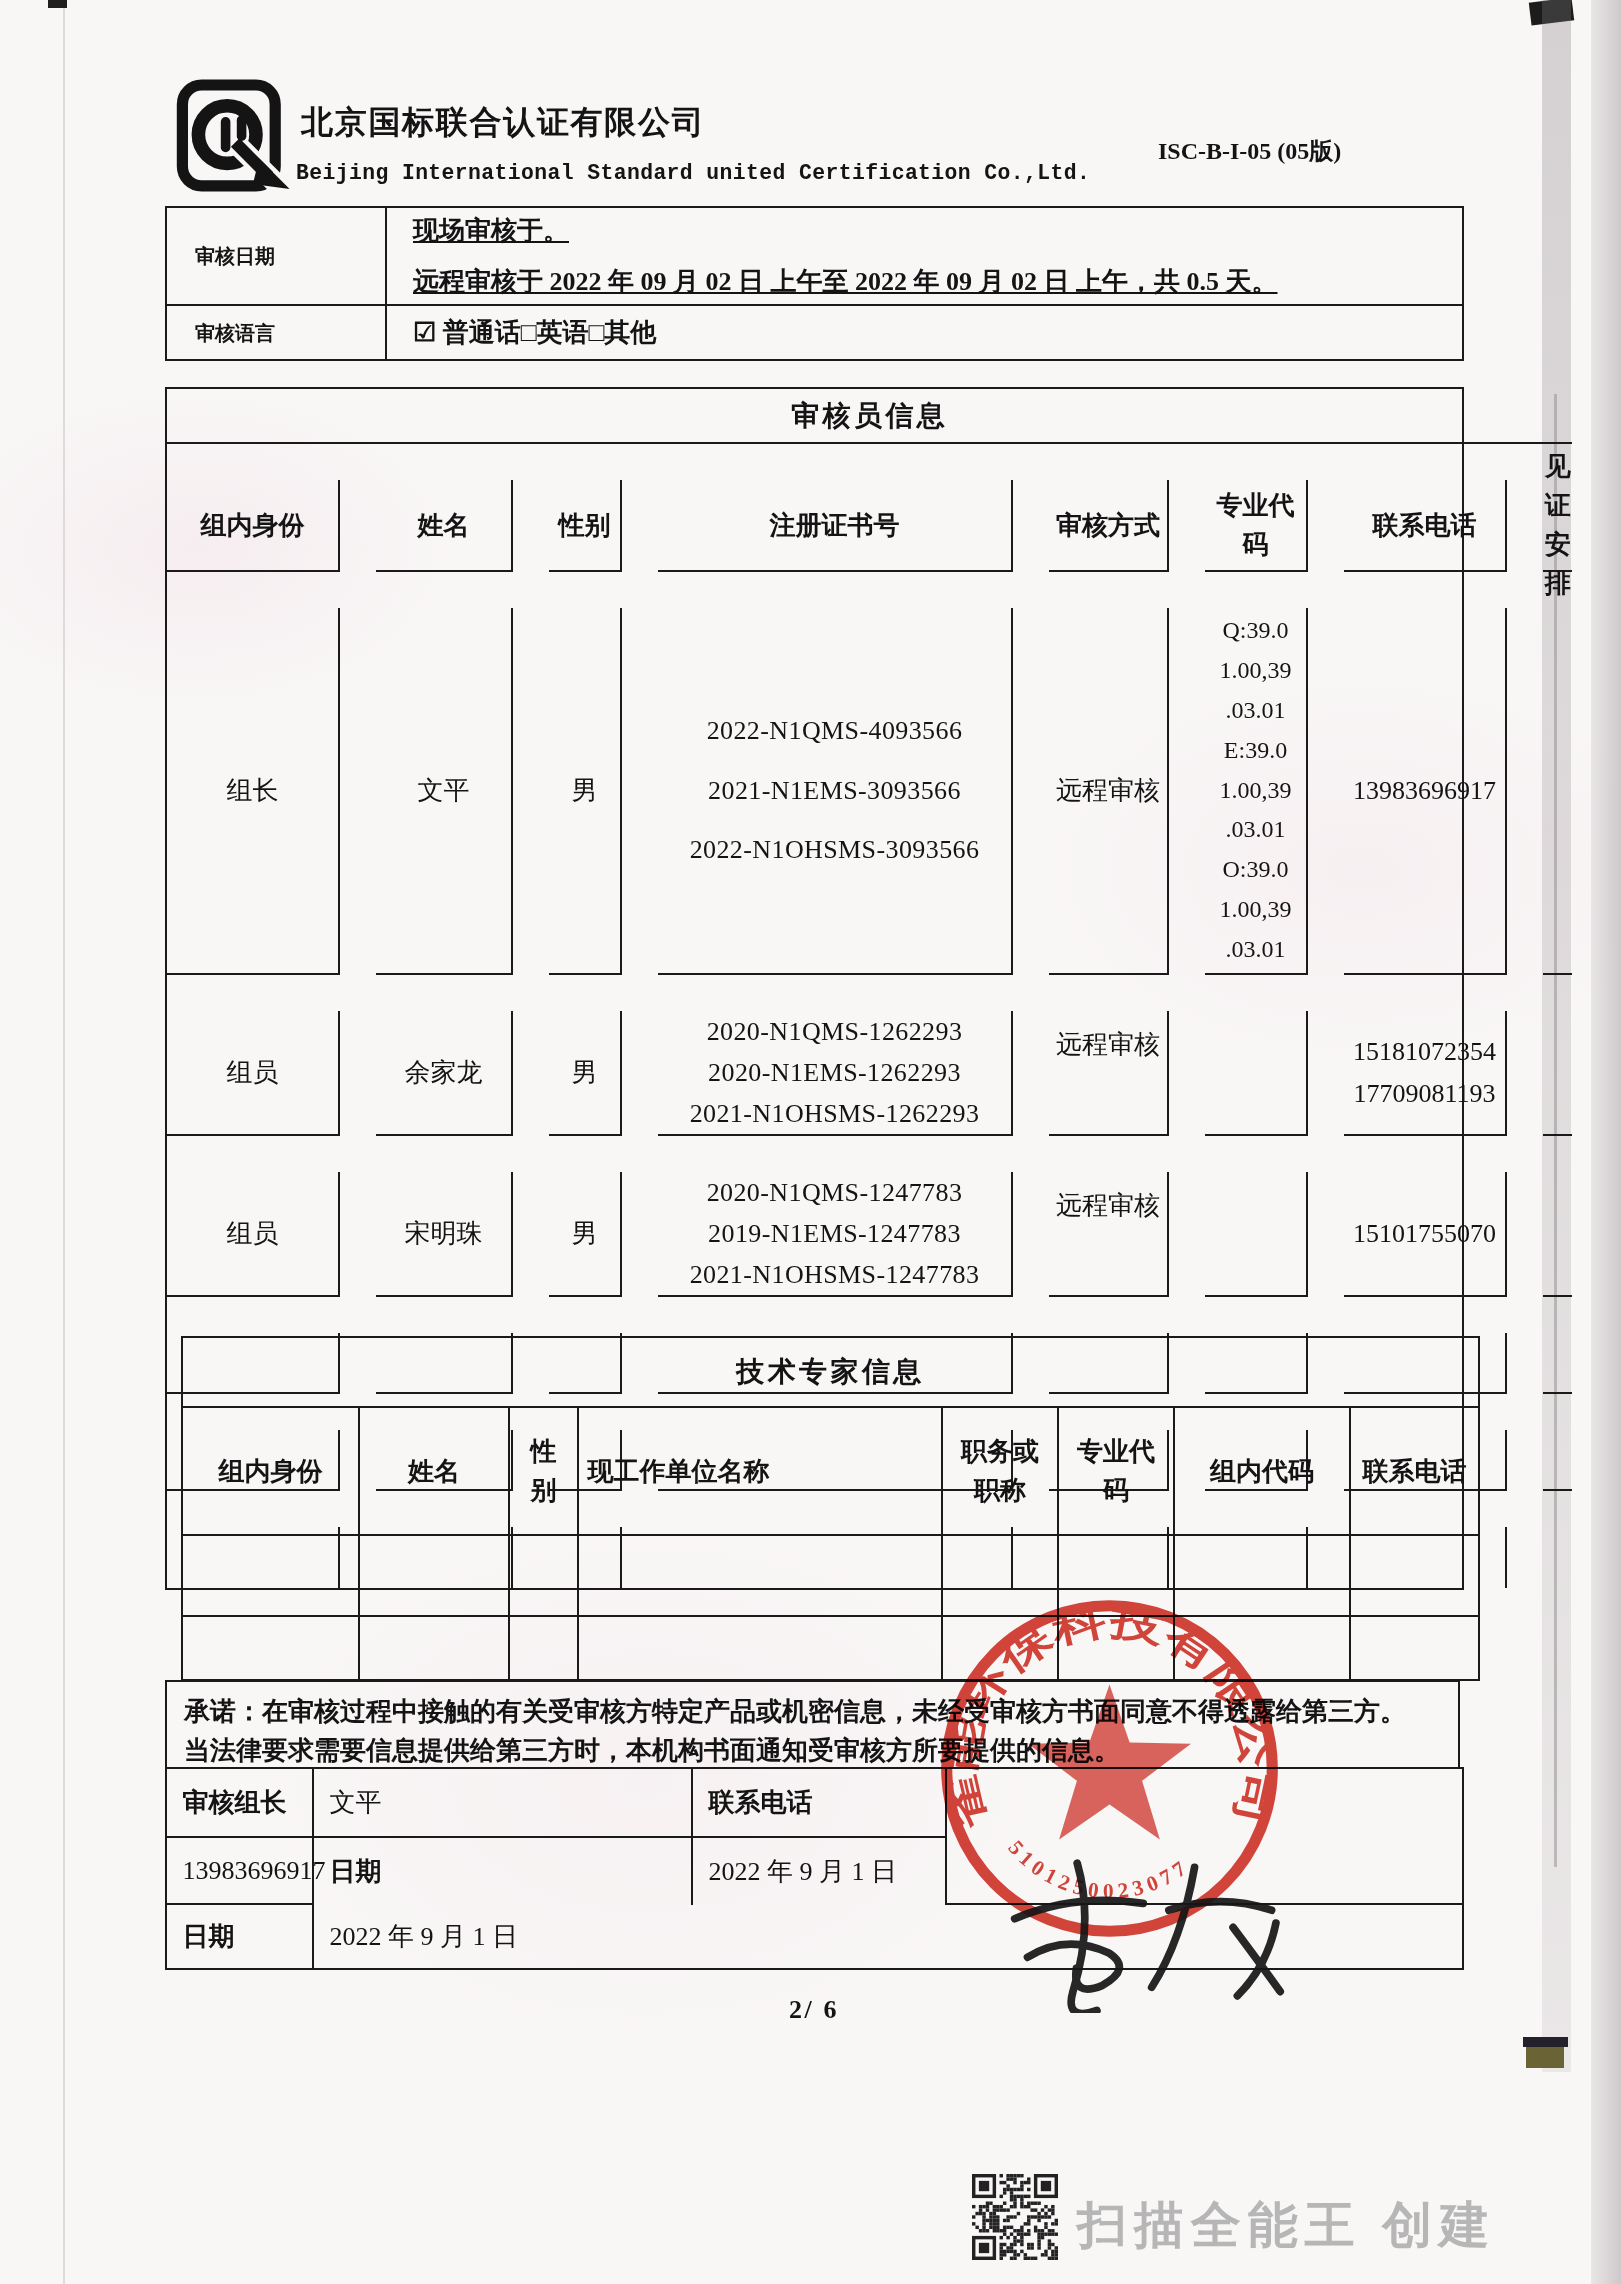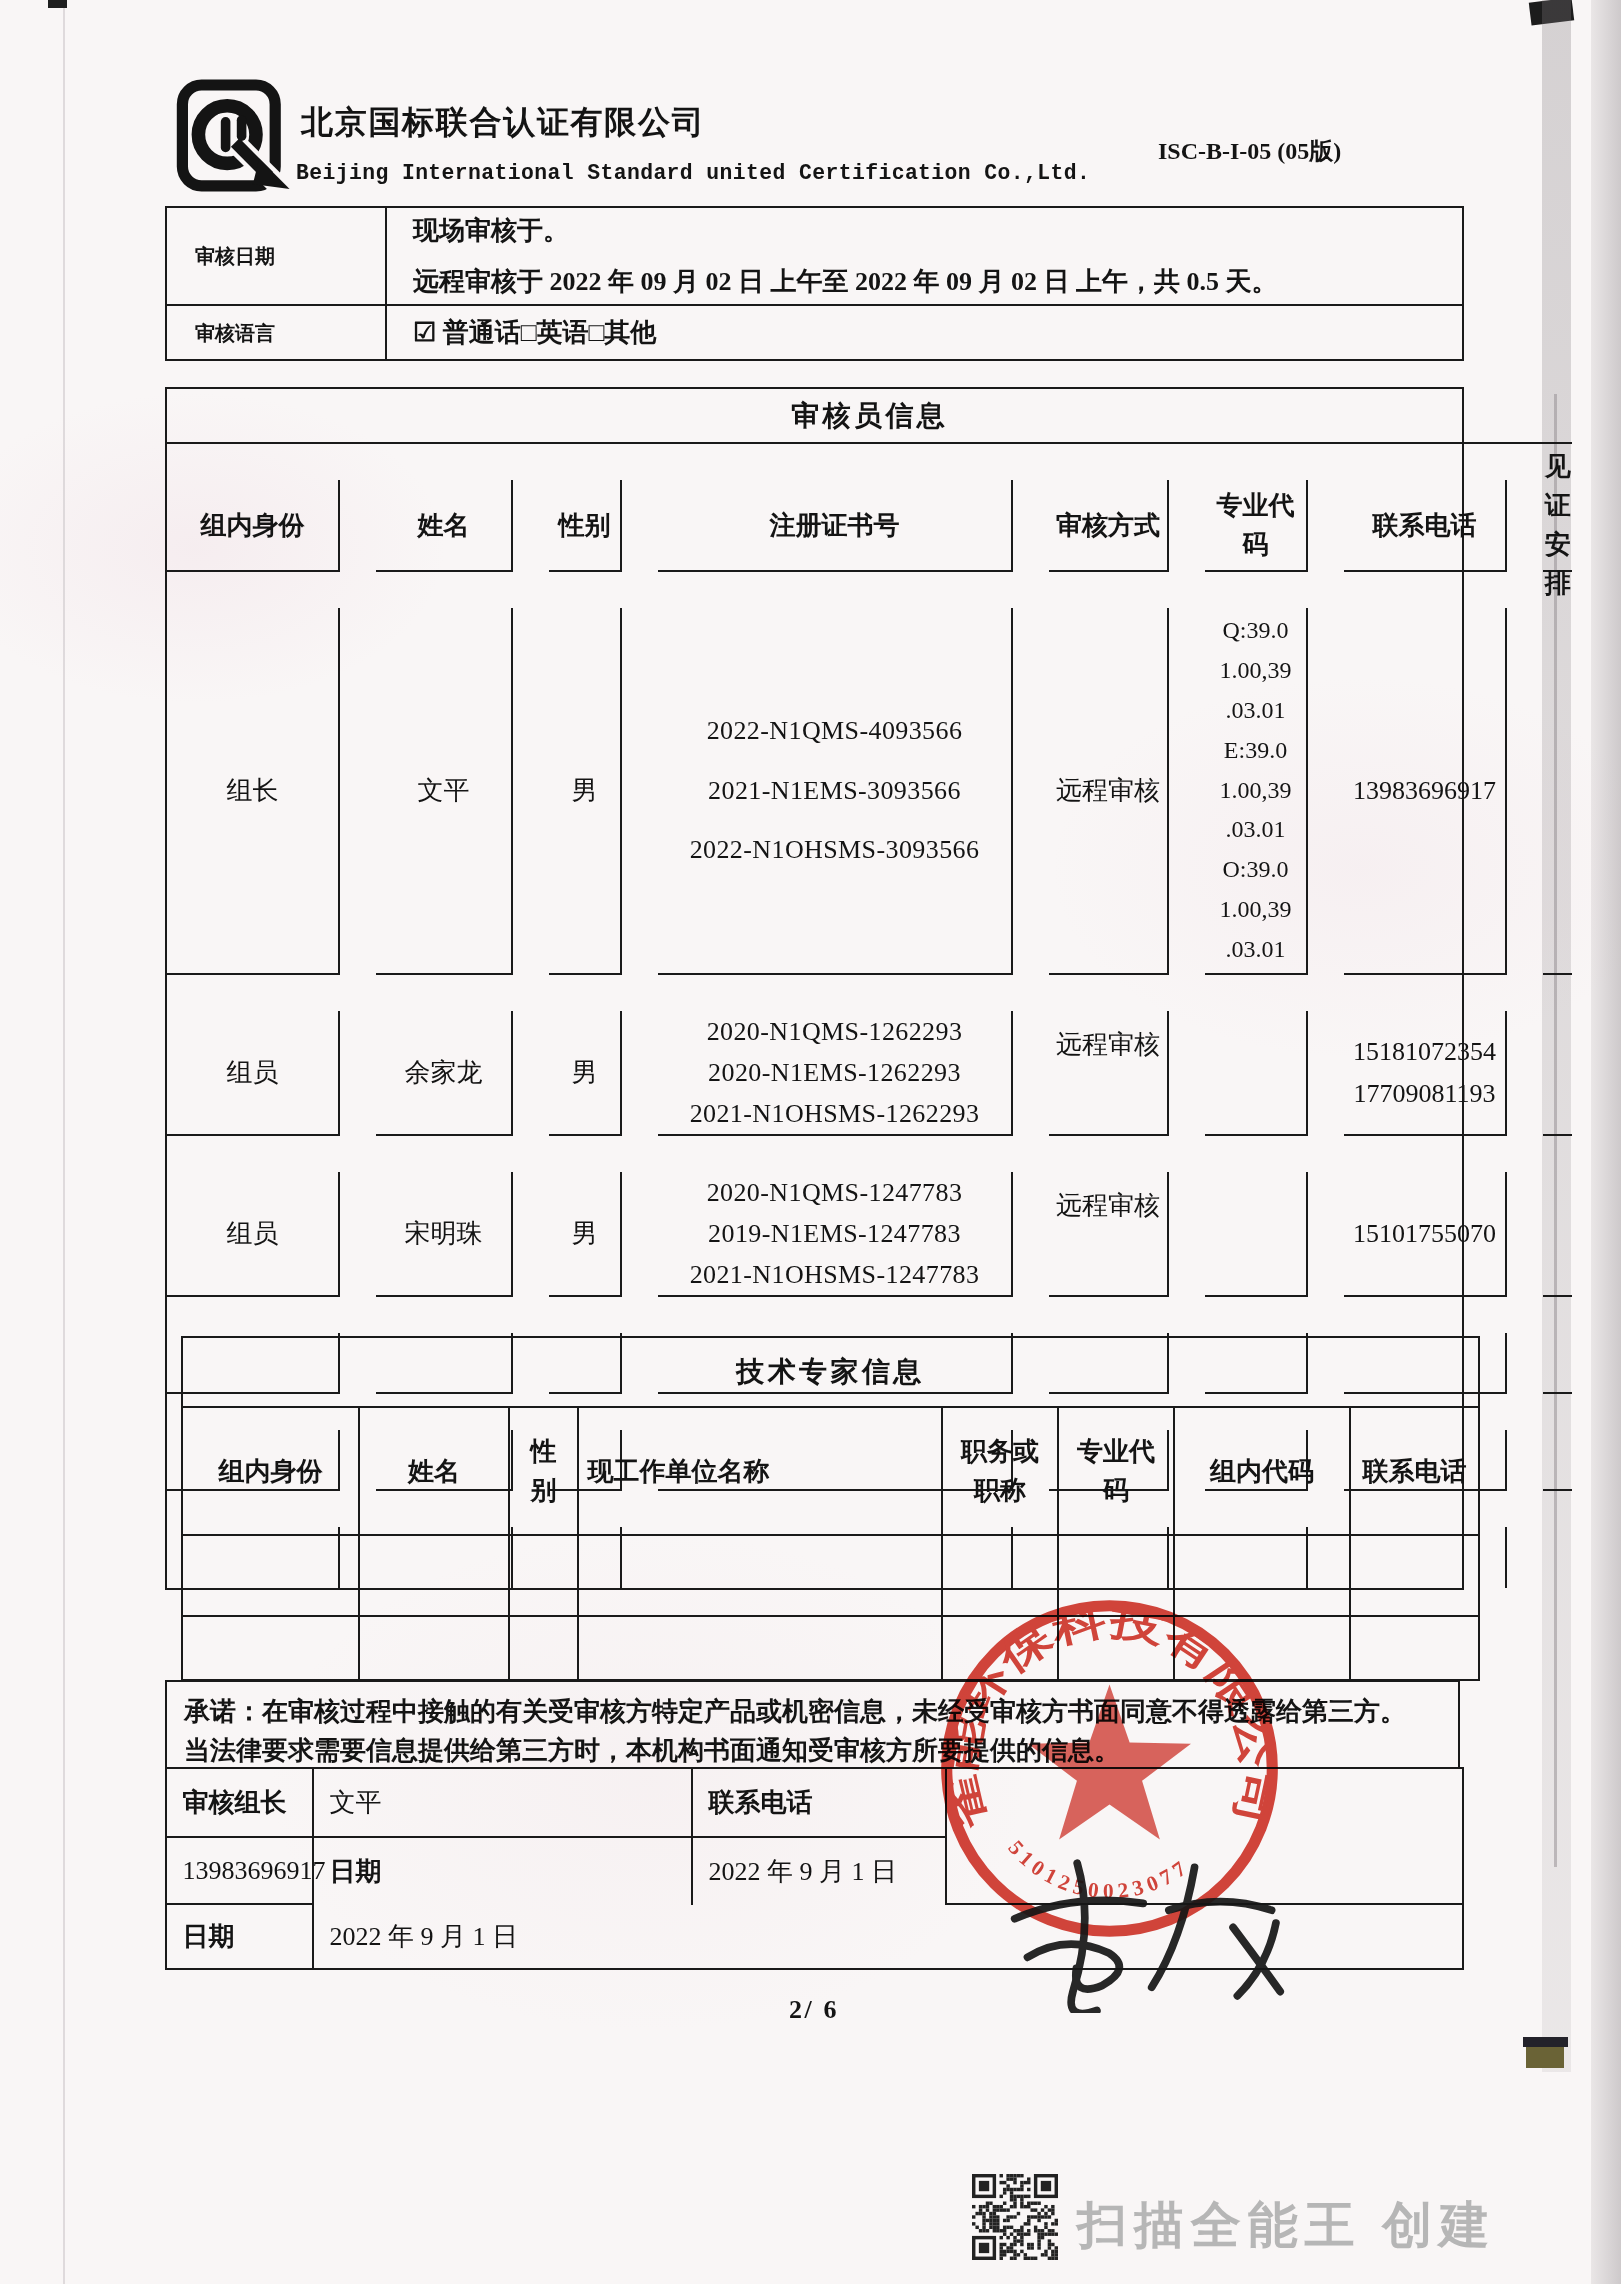--- a/index.html
+++ b/index.html
@@ -38,21 +38,21 @@
   .hd{font-weight:600;}
   .pre{white-space:pre-line;}
   .vt{align-items:flex-start;padding-top:13.7px;}
   .left{justify-content:flex-start;text-align:left;}
   .certs{font-size:26px;letter-spacing:0.4px;}
   .lh-tall{line-height:2.3;}
   .lh-mid{line-height:1.58;}
   .codes{font-size:24px;line-height:1.66;}
   .tbl1{left:165px;top:206px;width:1295px;grid-template-columns:220px 1fr;grid-template-rows:98px 53px;}
   .tbl1 .lbl{font-weight:600;justify-content:flex-start;text-align:center;padding-left:28px;font-size:20px;}
-  .date-cell{flex-direction:column;align-items:flex-start;justify-content:center;gap:12px;padding-left:26px;font-weight:600;font-size:26px;}
+  .date-cell{flex-direction:column;align-items:flex-start;justify-content:center;gap:12px;padding-left:26px;font-weight:600;font-size:26px;text-decoration:underline;}
   .lang-cell{justify-content:flex-start;padding-left:26px;font-weight:600;font-size:26px;}
   .tbl2{left:165px;top:387px;width:1295px;
         grid-template-columns:173px 137px 73px 355px 120px 103px 163px 1fr;
         grid-template-rows:55px 92px 367px 125px 125px 61px 61px 61px;gap:36px;}
   .tbl3{left:165px;top:1336px;width:1295px;
         grid-template-columns:177px 150px 69px 364px 116px 116px 176px 1fr;
         grid-template-rows:70px 128px 81px 62px;margin-left:16px;}
   .tbl3 .hd{padding:5.1px 8.6px;}
   .commit{left:165px;top:1680px;width:1295px;height:89px;border:2.6px solid #1a1a1a;
           padding:10.3px 17px 0 17px;font-size:26px;font-weight:600;line-height:1.5;}

